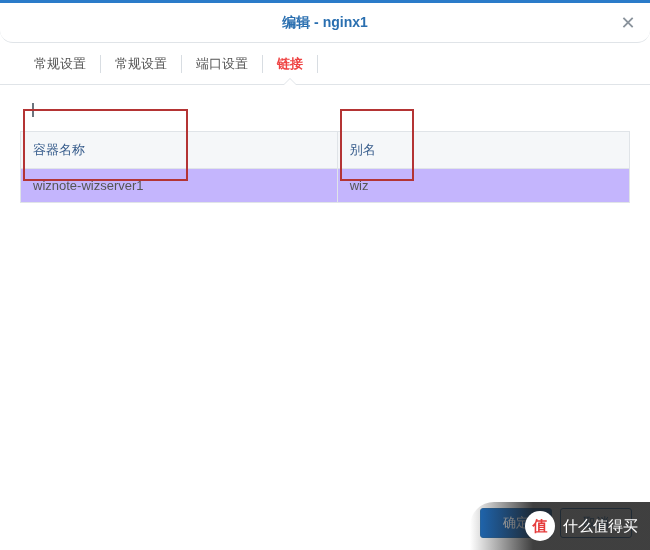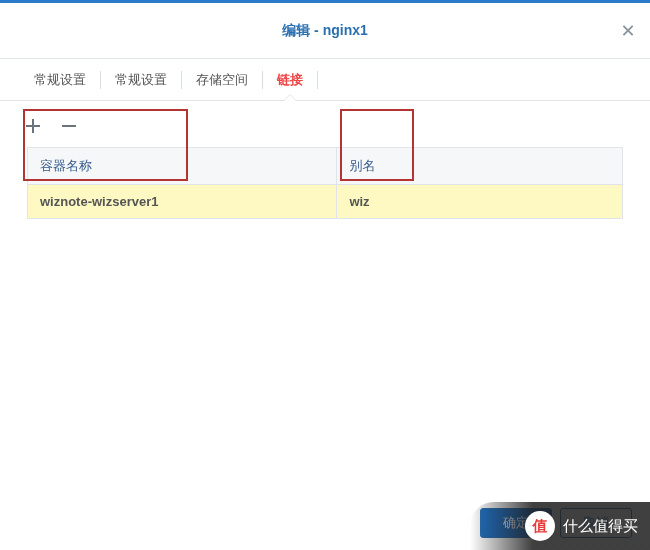--- a/index.html
+++ b/index.html
@@ -13,27 +13,28 @@
     position: relative;
   }
   .dialog {
     width: 100%;
     height: 100%;
     display: flex;
     flex-direction: column;
     border-top: 3px solid #2a7bc9;
   }
   .titlebar {
-    height: 56px;
+    height: 40px;
     display: flex;
     align-items: center;
     justify-content: center;
     position: relative;
     border-bottom: 1px solid #e0e4e8;
     background: #fff;
+    border-radius: 13px;
   }
   .titlebar-title {
     color: #2a6fb0;
     font-weight: 600;
     font-size: 14px;
   }
   .close-btn {
     position: absolute;
     right: 10px;
     top: 50%;
@@ -107,42 +108,41 @@
     width: 22px;
     height: 22px;
     display: flex;
     align-items: center;
     justify-content: center;
     cursor: pointer;
     color: #6b747d;
   }
   .icon-btn svg { display: block; }
   .table-wrap {
-    padding: 0 27px;
+    padding: 0 20px;
   }
   table {
     width: 100%;
     border-collapse: collapse;
     table-layout: fixed;
   }
   th, td {
     text-align: left;
     padding: 9px 12px;
     border: 1px solid #e0e4e8;
     font-weight: normal;
     font-size: 13px;
   }
   th {
     background: #f5f7f9;
     color: #345a8a;
   }
   td {
     color: #555;
-    background: #fef9c3;
-    font-weight: bold;
+    background: #c4b5fd;
   }
   col.c1 { width: 52%; }
   col.c2 { width: 48%; }
   .red-box {
     position: absolute;
     border: 2px solid #b43434;
     pointer-events: none;
   }
   .rb1 { left: 23px; top: 109px; width: 165px; height: 72px; }
   .rb2 { left: 340px; top: 109px; width: 74px; height: 72px; }
@@ -211,21 +211,21 @@
   <div class="tabs">
     <div class="tab">
         <span>常规设置</span>
       </div>
     <div class="tab-sep"></div>
     <div class="tab">
         <span>常规设置</span>
       </div>
     <div class="tab-sep"></div>
     <div class="tab">
-        <span>存储空间</span>
+        <span>端口设置</span>
       </div>
     <div class="tab-sep"></div>
     <div class="tab active">
         <span>链接</span>
       </div>
     <div class="tab-sep"></div>
   </div>
 
   <div class="toolbar">
     <div class="icon-btn">

